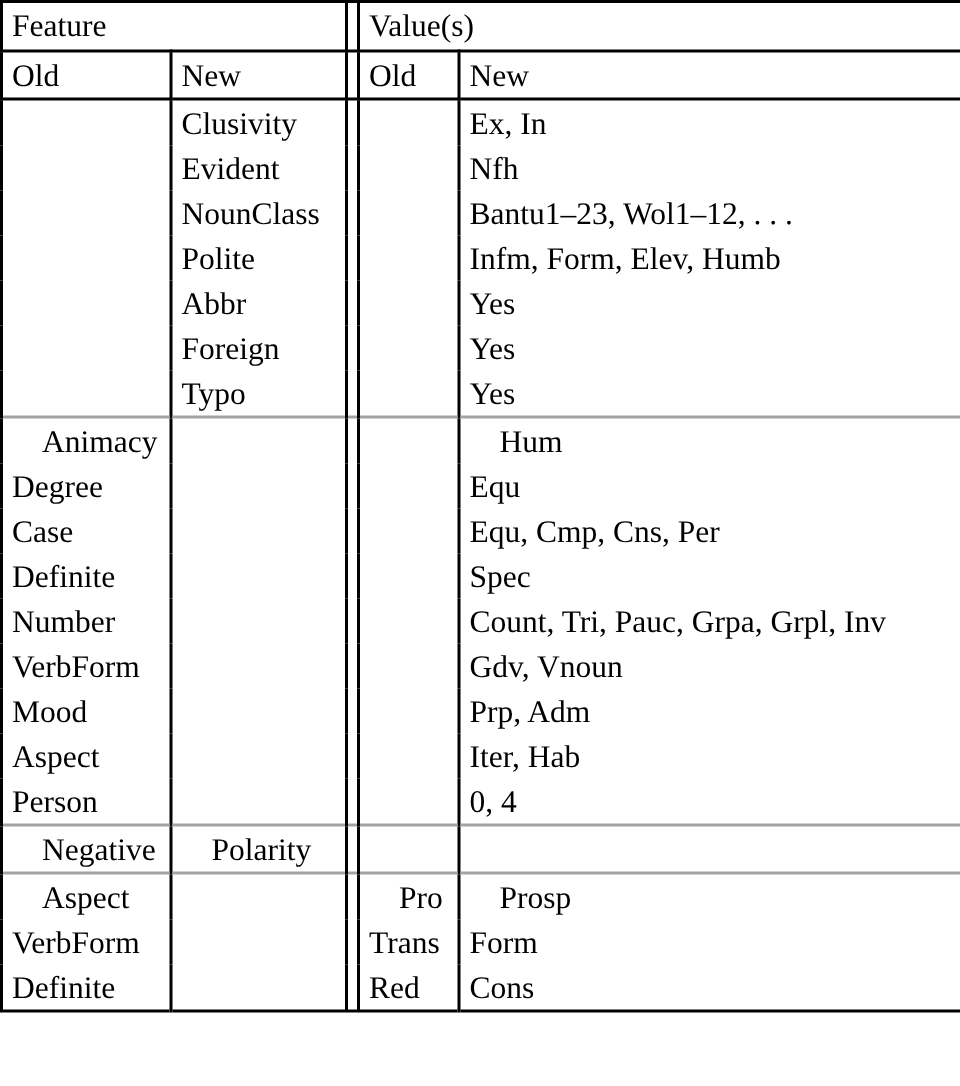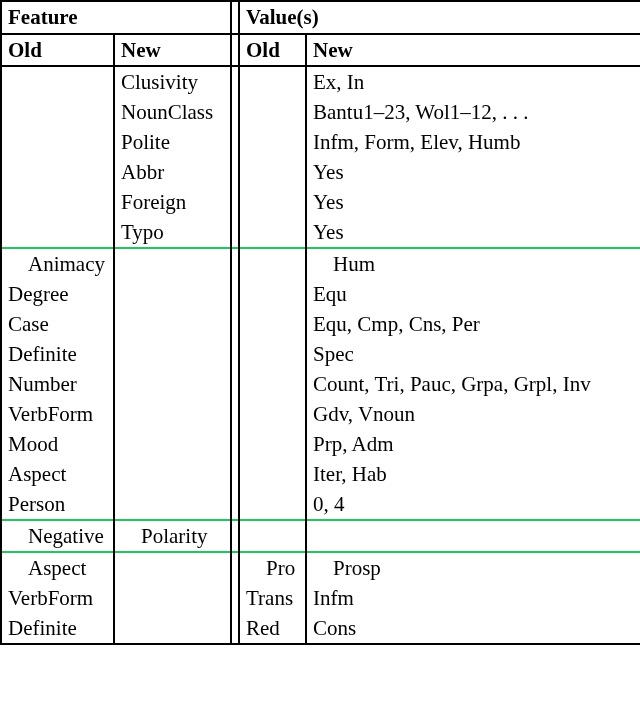--- a/index.html
+++ b/index.html
@@ -12,24 +12,24 @@
     width: 640px; border: 2px solid #000;
     font-family: "Liberation Serif", "DejaVu Serif", serif;
     font-size: 21px; color: #000;
   }
   table.feat th, table.feat td {
     border-left: 2px solid #000; border-right: 2px solid #000;
     padding: 0 2px 0 6px; height: 30px;
     vertical-align: middle; text-align: left;
     white-space: nowrap; overflow: hidden;
   }
-  table.feat th { font-weight: bold; }
+  table.feat th { font-weight: normal; }
   tr.hrow-groups th { height: 31px; }
   tr.hrow th { border-bottom: 2px solid #000; }
-  tr.sec td { border-top: 2px solid #22c55e; padding-left: 26px; }
+  tr.sec td { border-top: 2px solid #a3a3a3; padding-left: 26px; }
   td.sp, th.sp { padding: 0; }
   col.c-feat-old { width: 113px; }
   col.c-feat-new { width: 117px; }
   col.c-sp       { width: 8px; }
   col.c-val-old  { width: 67px; }
   col.c-val-new  { width: 335px; }
 </style>
 </head>
 <body>
 
@@ -58,20 +58,27 @@
 
       <tr>
         <td></td>
         <td>Clusivity</td>
         <td class="sp"></td>
         <td></td>
         <td>Ex, In</td>
       </tr>
       <tr>
         <td></td>
+        <td>Evident</td>
+        <td class="sp"></td>
+        <td></td>
+        <td>Nfh</td>
+      </tr>
+      <tr>
+        <td></td>
         <td>NounClass</td>
         <td class="sp"></td>
         <td></td>
         <td>Bantu1–23, Wol1–12, . . .</td>
       </tr>
       <tr>
         <td></td>
         <td>Polite</td>
         <td class="sp"></td>
         <td></td>
@@ -176,21 +183,21 @@
         <td></td>
         <td class="sp"></td>
         <td>Pro</td>
         <td>Prosp</td>
       </tr>
       <tr>
         <td>VerbForm</td>
         <td></td>
         <td class="sp"></td>
         <td>Trans</td>
-        <td>Infm</td>
+        <td>Form</td>
       </tr>
       <tr>
         <td>Definite</td>
         <td></td>
         <td class="sp"></td>
         <td>Red</td>
         <td>Cons</td>
       </tr>
     </tbody>
   </table>

